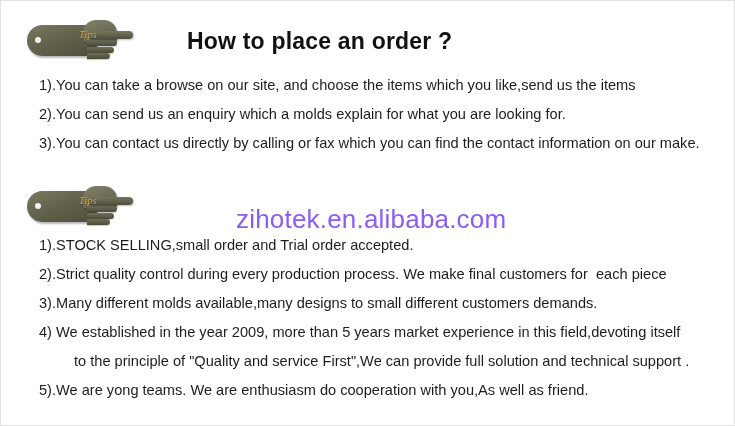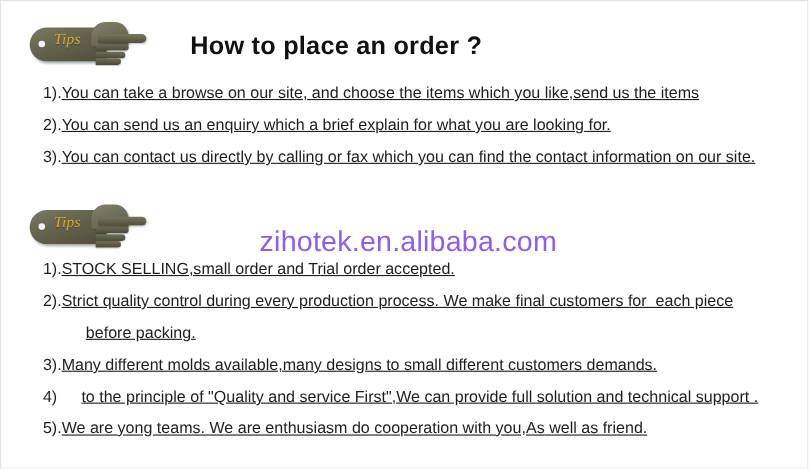--- a/index.html
+++ b/index.html
@@ -44,23 +44,23 @@
     width: 6px;
     height: 6px;
     border-radius: 50%;
     background: #f2f2ee;
   }
   .tips-badge .tips-word {
     position: absolute;
     left: 22px;
     top: 10px;
     width: 48px;
-    text-align: left;
+    text-align: right;
     font-family: "Liberation Serif", serif;
-    font-size: 14px;
+    font-size: 10px;
     font-style: italic;
     color: #d8ab39;
     text-shadow: 0 1px 0 rgba(0,0,0,0.35);
     letter-spacing: 0.3px;
   }
   
   .tips-badge .knuckle {
     position: absolute;
     left: 56px;
     top: 1px;
@@ -97,21 +97,21 @@
   
   .section-head {
     display: flex;
     align-items: center;
   }
   .section-title {
     font-size: 23px;
     font-weight: bold;
     color: #111111;
     letter-spacing: 0.2px;
-    margin-left: 38px;
+    margin-left: 52px;
     white-space: nowrap;
   }
   .sec1 { position: absolute; left: 26px; top: 18px; }
   .sec2 { position: absolute; left: 26px; top: 184px; }
 
   
   .list {
     position: absolute;
     left: 0;
     right: 0;
@@ -126,21 +126,20 @@
     padding-left: 38px;
     padding-right: 8px;
     white-space: nowrap;
   }
   .li .marker {
     flex: 0 0 auto;
   }
   .li .body {
     flex: 1 1 auto;
     white-space: pre-wrap;
-    text-decoration: underline;
   }
   .li .body .cont {
     display: block;
     padding-left: 22px;
   }
 
   
   .watermark {
     position: absolute;
     left: 235px;
@@ -172,25 +171,25 @@
     <div class="section-title">How to place an order ?</div>
   </div>
 
   <div class="list list1">
     <div class="li">
       <span class="marker">1).</span>
       <span class="body"><span>You can take a browse on our site, and choose the items which you like,send us the items</span></span>
     </div>
     <div class="li">
       <span class="marker">2).</span>
-      <span class="body"><span>You can send us an enquiry which a brief explain for what you are looking for.</span></span>
+      <span class="body"><span>You can send us an enquiry which a molds explain for what you are looking for.</span></span>
     </div>
     <div class="li">
       <span class="marker">3).</span>
-      <span class="body"><span>You can contact us directly by calling or fax which you can find the contact information on our site.</span></span>
+      <span class="body"><span>You can contact us directly by calling or fax which you can find the contact information on our make.</span></span>
     </div>
   </div>
 
   <div class="section-head sec2">
     <div class="tips-badge">
       <div class="tag"></div>
       <div class="hole"></div>
       <div class="knuckle"></div>
       <div class="curl c1"></div>
       <div class="curl c2"></div>
@@ -202,29 +201,29 @@
 
   <div class="watermark">zihotek.en.alibaba.com</div>
 
   <div class="list list2">
     <div class="li">
       <span class="marker">1).</span>
       <span class="body"><span>STOCK SELLING,small order and Trial order accepted.</span></span>
     </div>
     <div class="li">
       <span class="marker">2).</span>
-      <span class="body"><span>Strict quality control during every production process. We make final customers for  each piece</span><span class="cont">before packing.</span></span>
+      <span class="body"><span>Strict quality control during every production process. We make final customers for  each piece</span></span>
     </div>
     <div class="li">
       <span class="marker">3).</span>
       <span class="body"><span>Many different molds available,many designs to small different customers demands.</span></span>
     </div>
     <div class="li">
       <span class="marker">4)</span>
-      <span class="body"><span class="cont">to the principle of "Quality and service First",We can provide full solution and technical support .</span></span>
+      <span class="body"><span> We established in the year 2009, more than 5 years market experience in this field,devoting itself</span><span class="cont">to the principle of "Quality and service First",We can provide full solution and technical support .</span></span>
     </div>
     <div class="li">
       <span class="marker">5).</span>
       <span class="body"><span>We are yong teams. We are enthusiasm do cooperation with you,As well as friend.</span></span>
     </div>
   </div>
 
 </div>
 
 </body></html>

